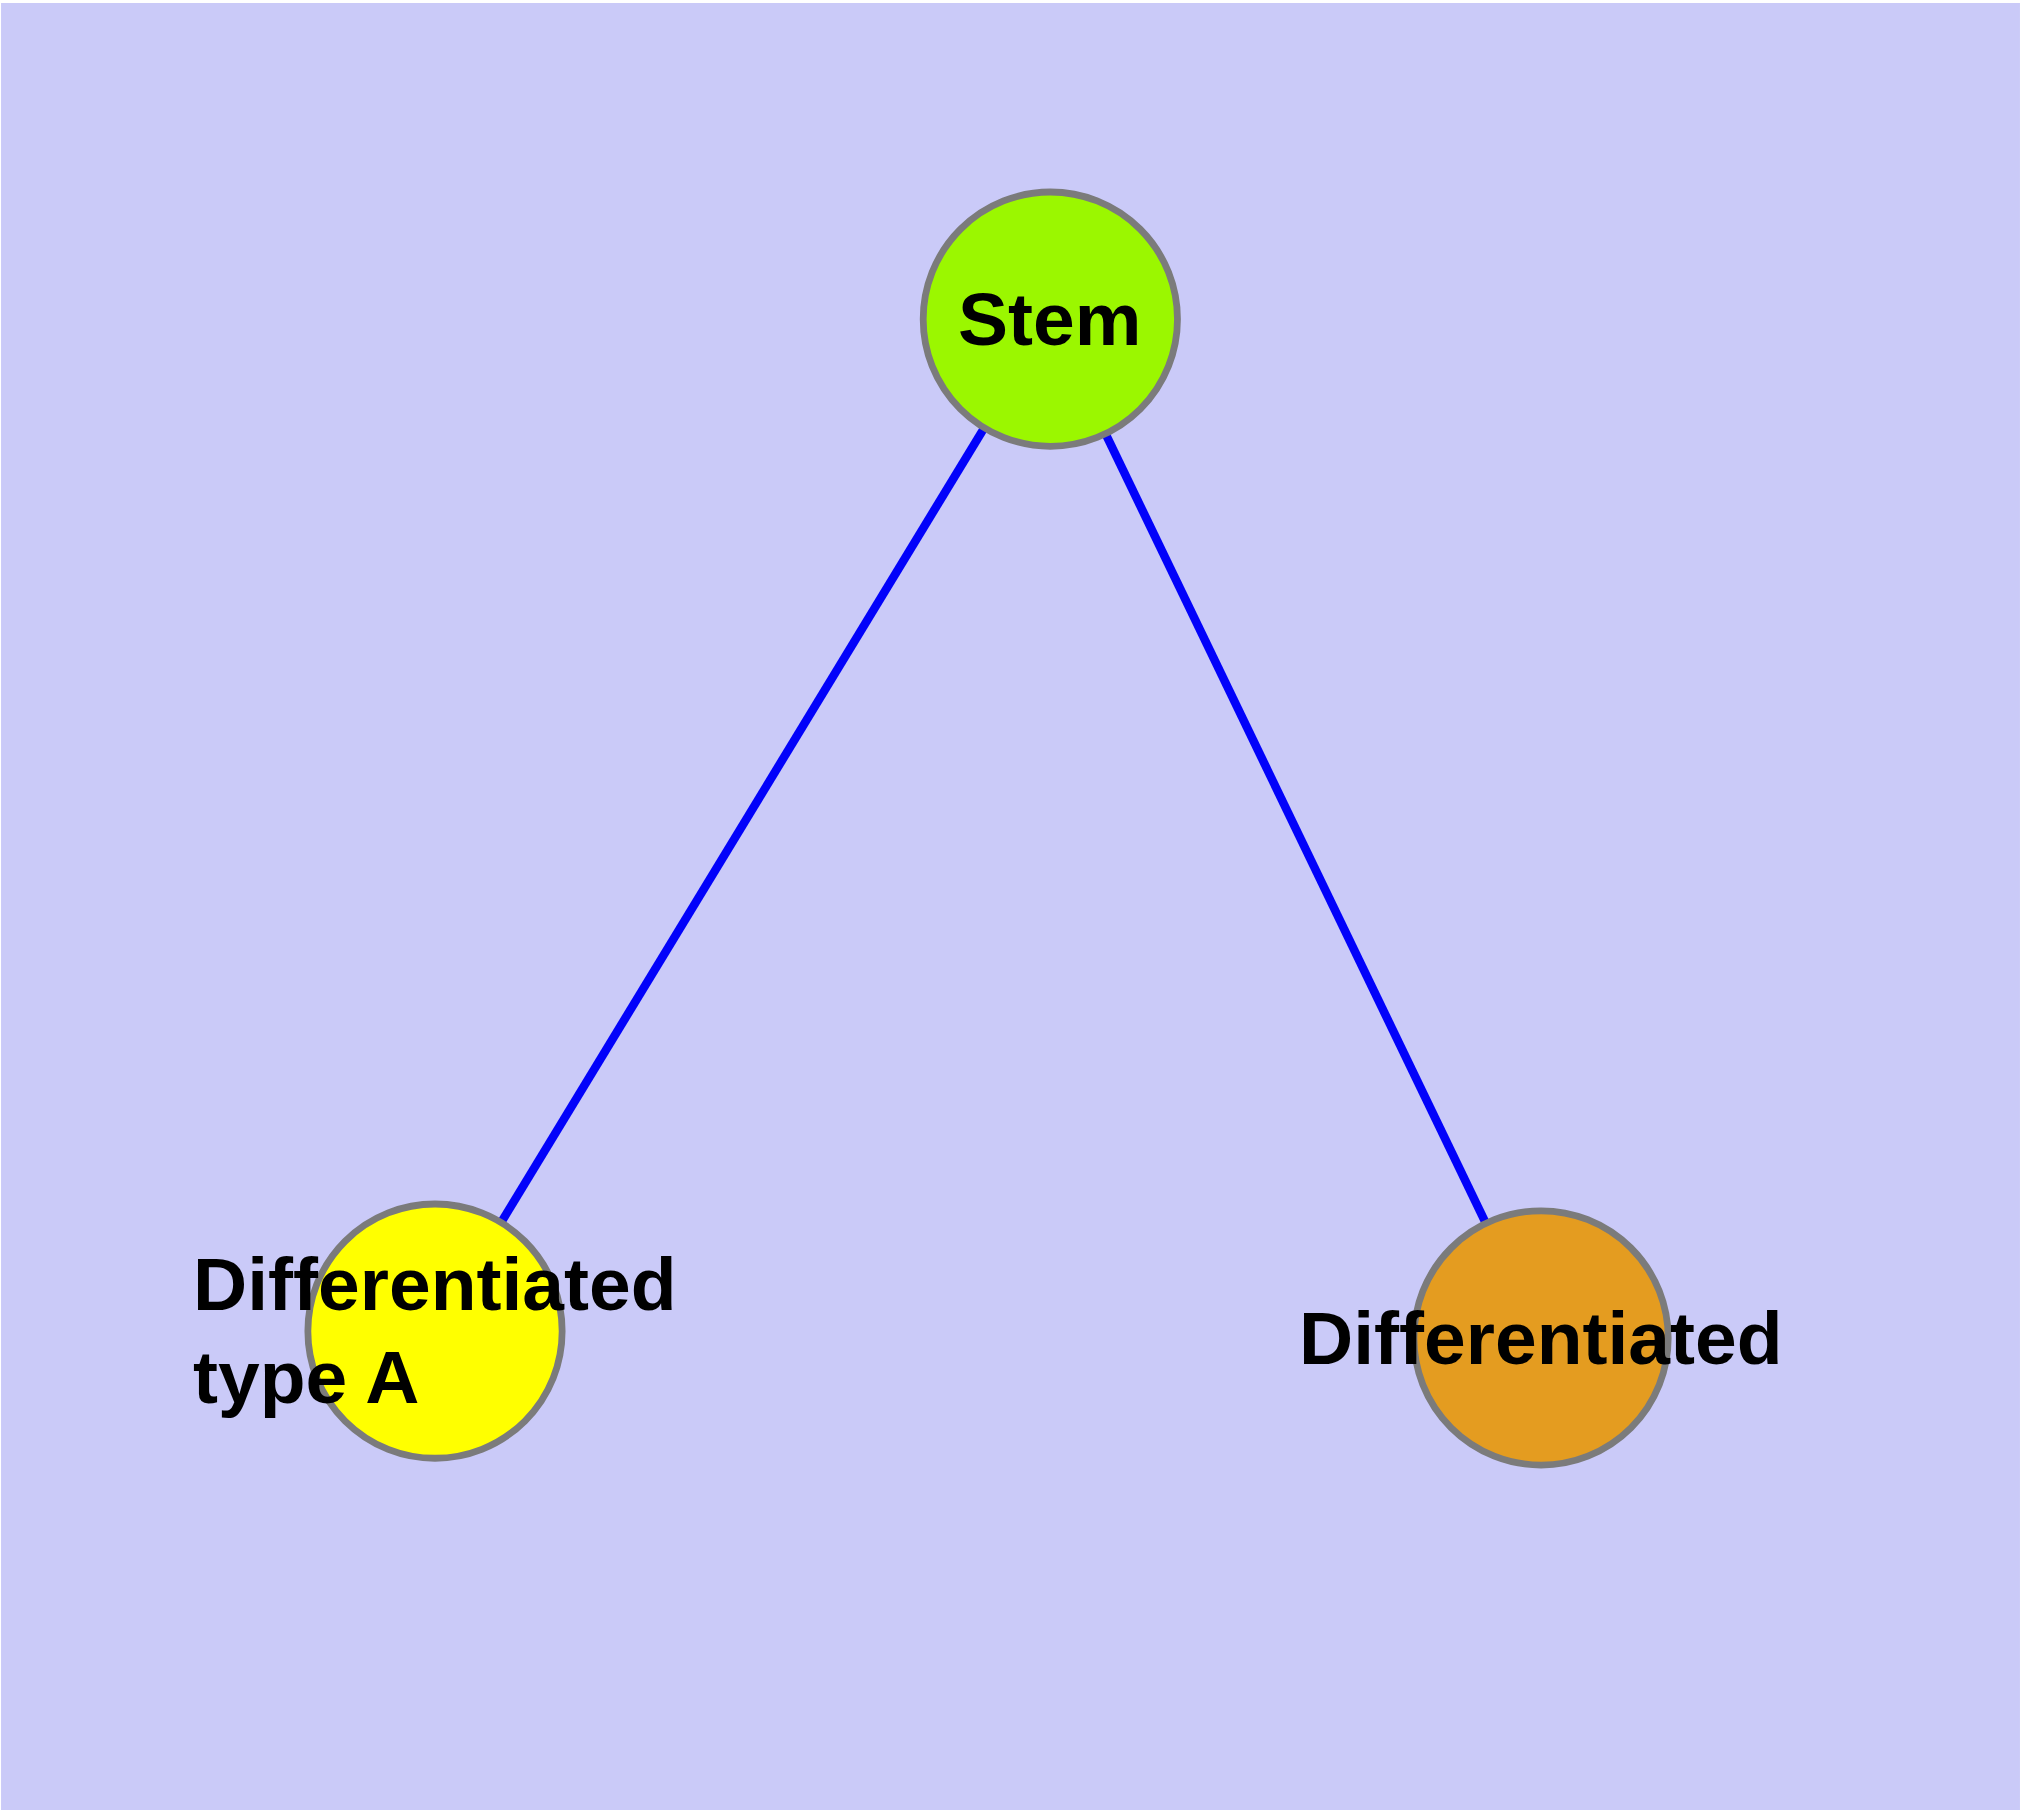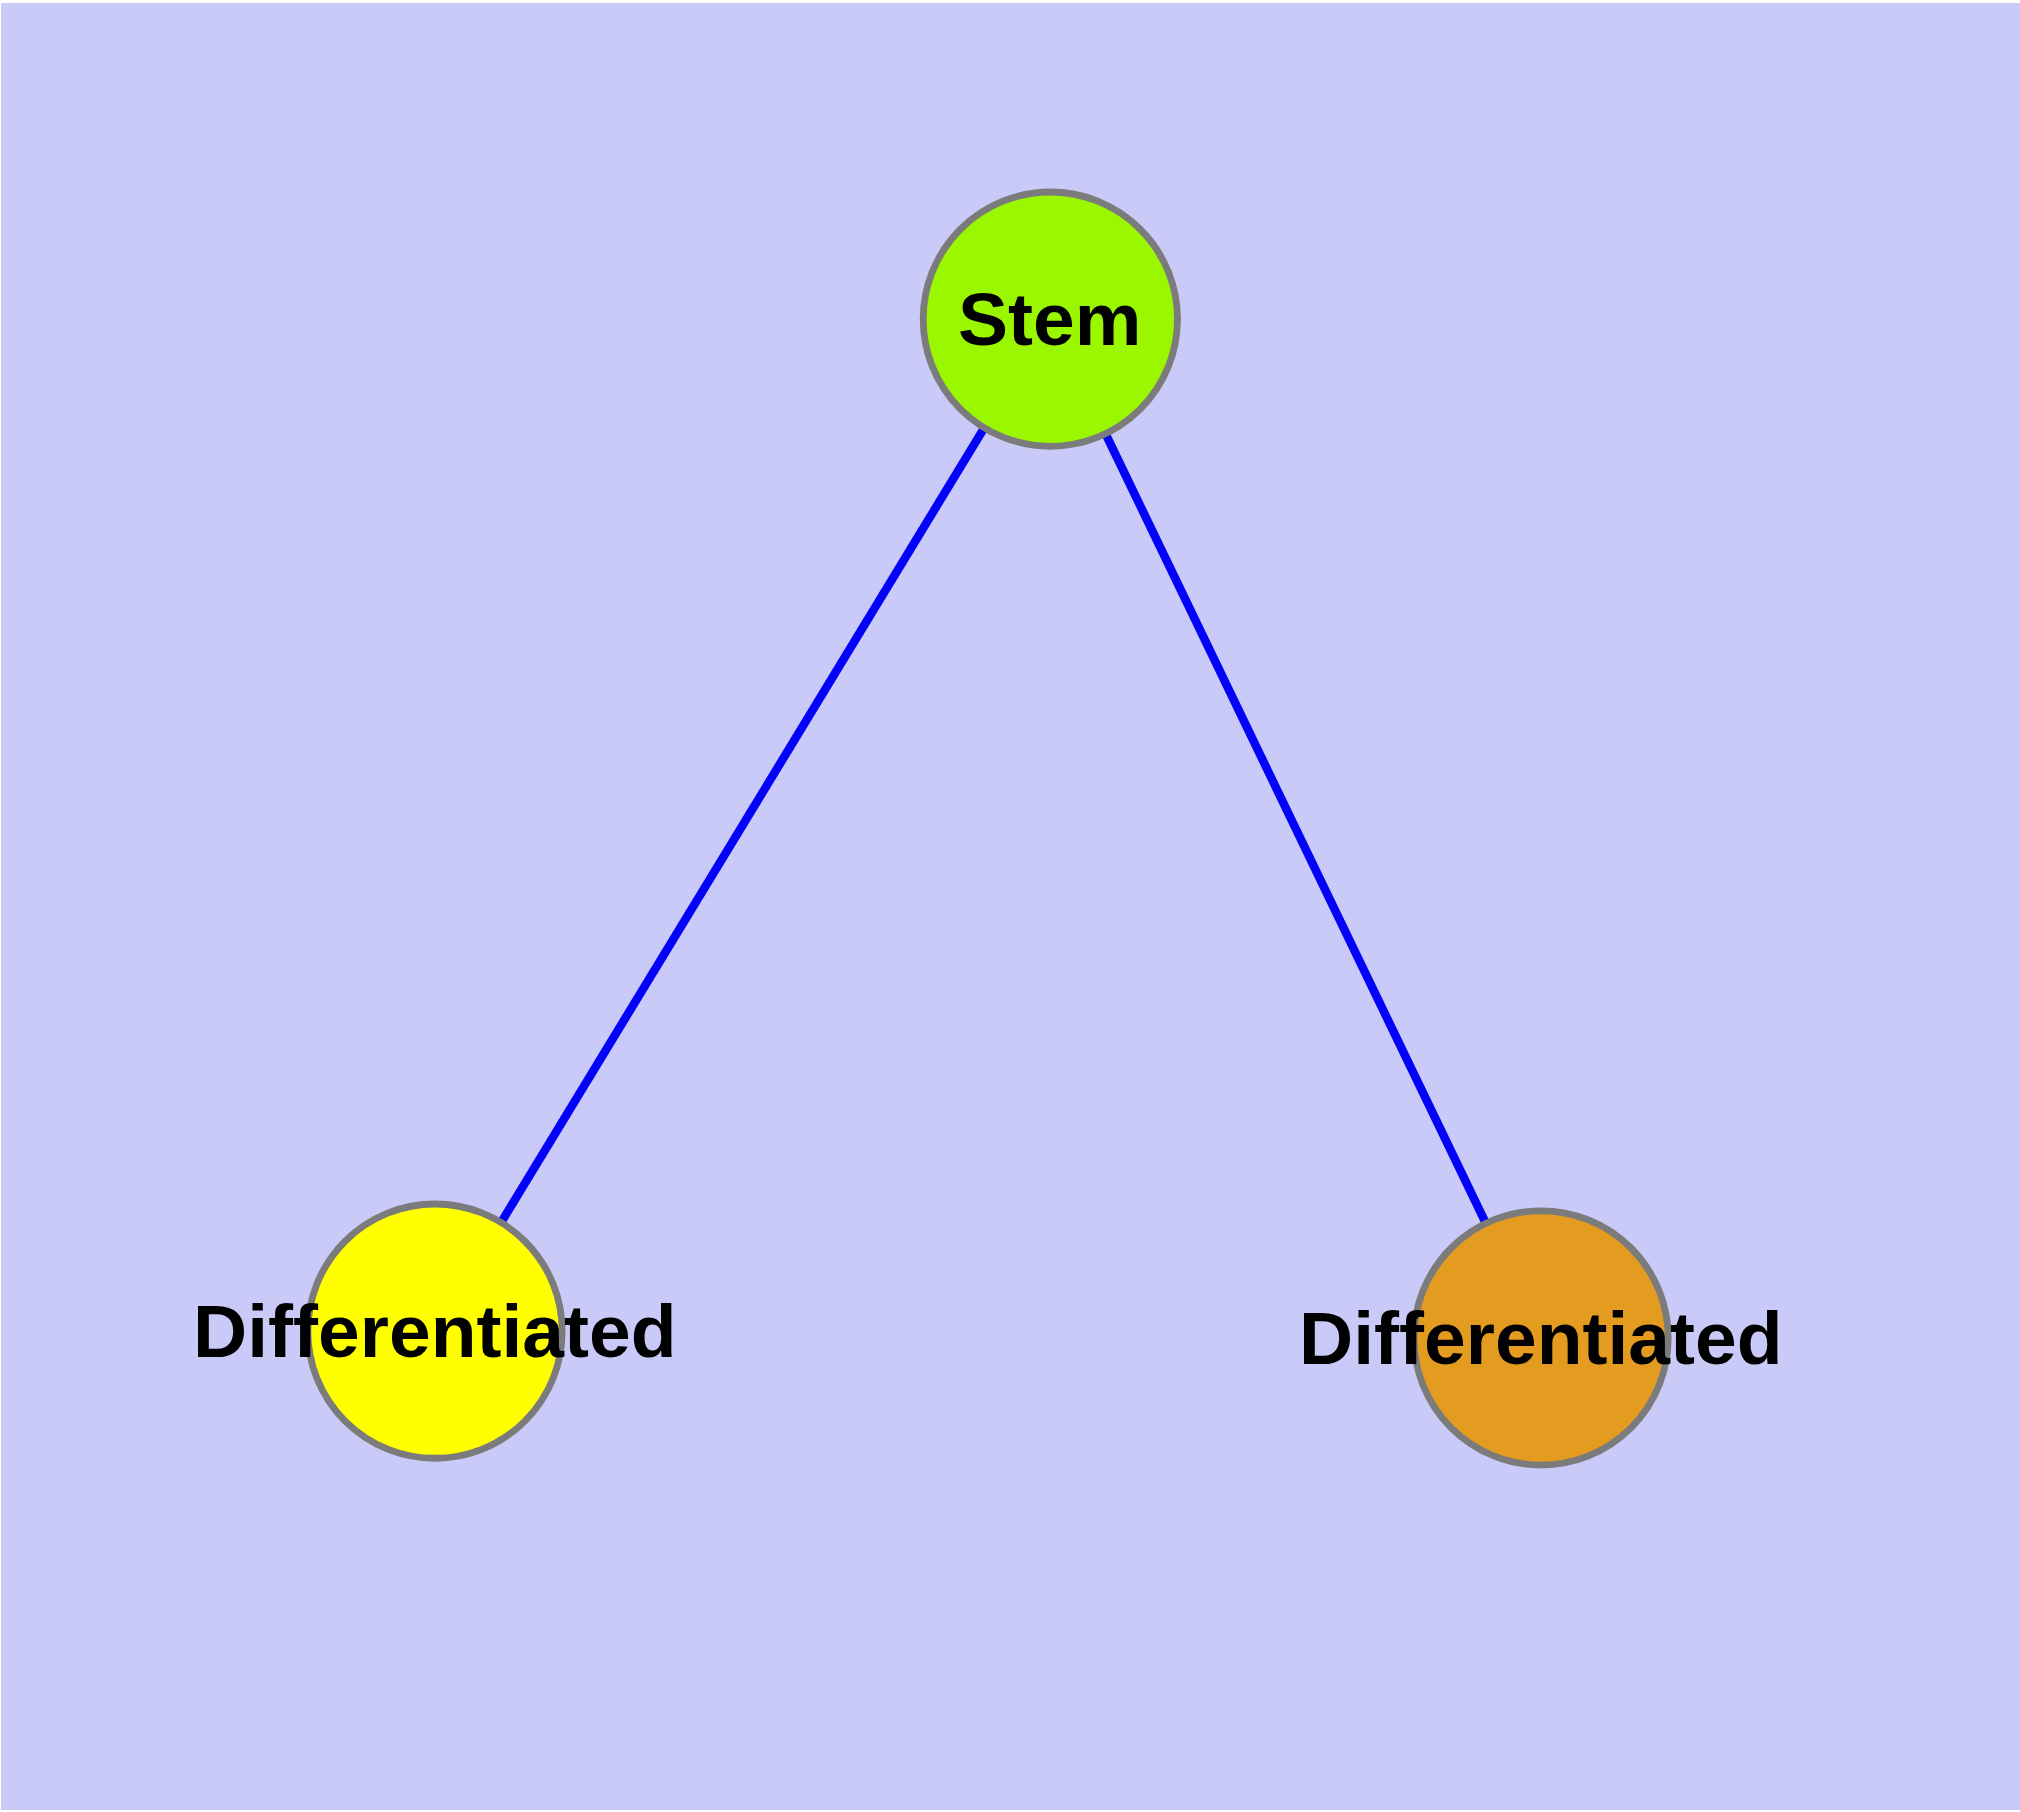--- a/index.html
+++ b/index.html
@@ -50,19 +50,20 @@
       <circle cx="512" cy="1567" r="150" fill="#FFFF00" stroke="#7B7B7B" stroke-width="8"></circle>
       <circle cx="1817" cy="1575" r="150" fill="#E49C20" stroke="#7B7B7B" stroke-width="8"></circle>
     </svg>
 
   <div class="node-label" style="left: 1049px; top: 316px; color: rgb(0, 0, 0);">
     <span class="line">Stem</span>
   </div>
 
   <div class="node-label" style="left: 434px; top: 1328px; color: rgb(0, 0, 0);">
     <span class="line">Differentiated</span>
+    <span class="line">type A</span>
   </div>
 
   <div class="node-label" style="left: 1540px; top: 1335px; color: rgb(0, 0, 0);">
     <span class="line">Differentiated</span>
   </div>
 </div>
 
 
 </body></html>

